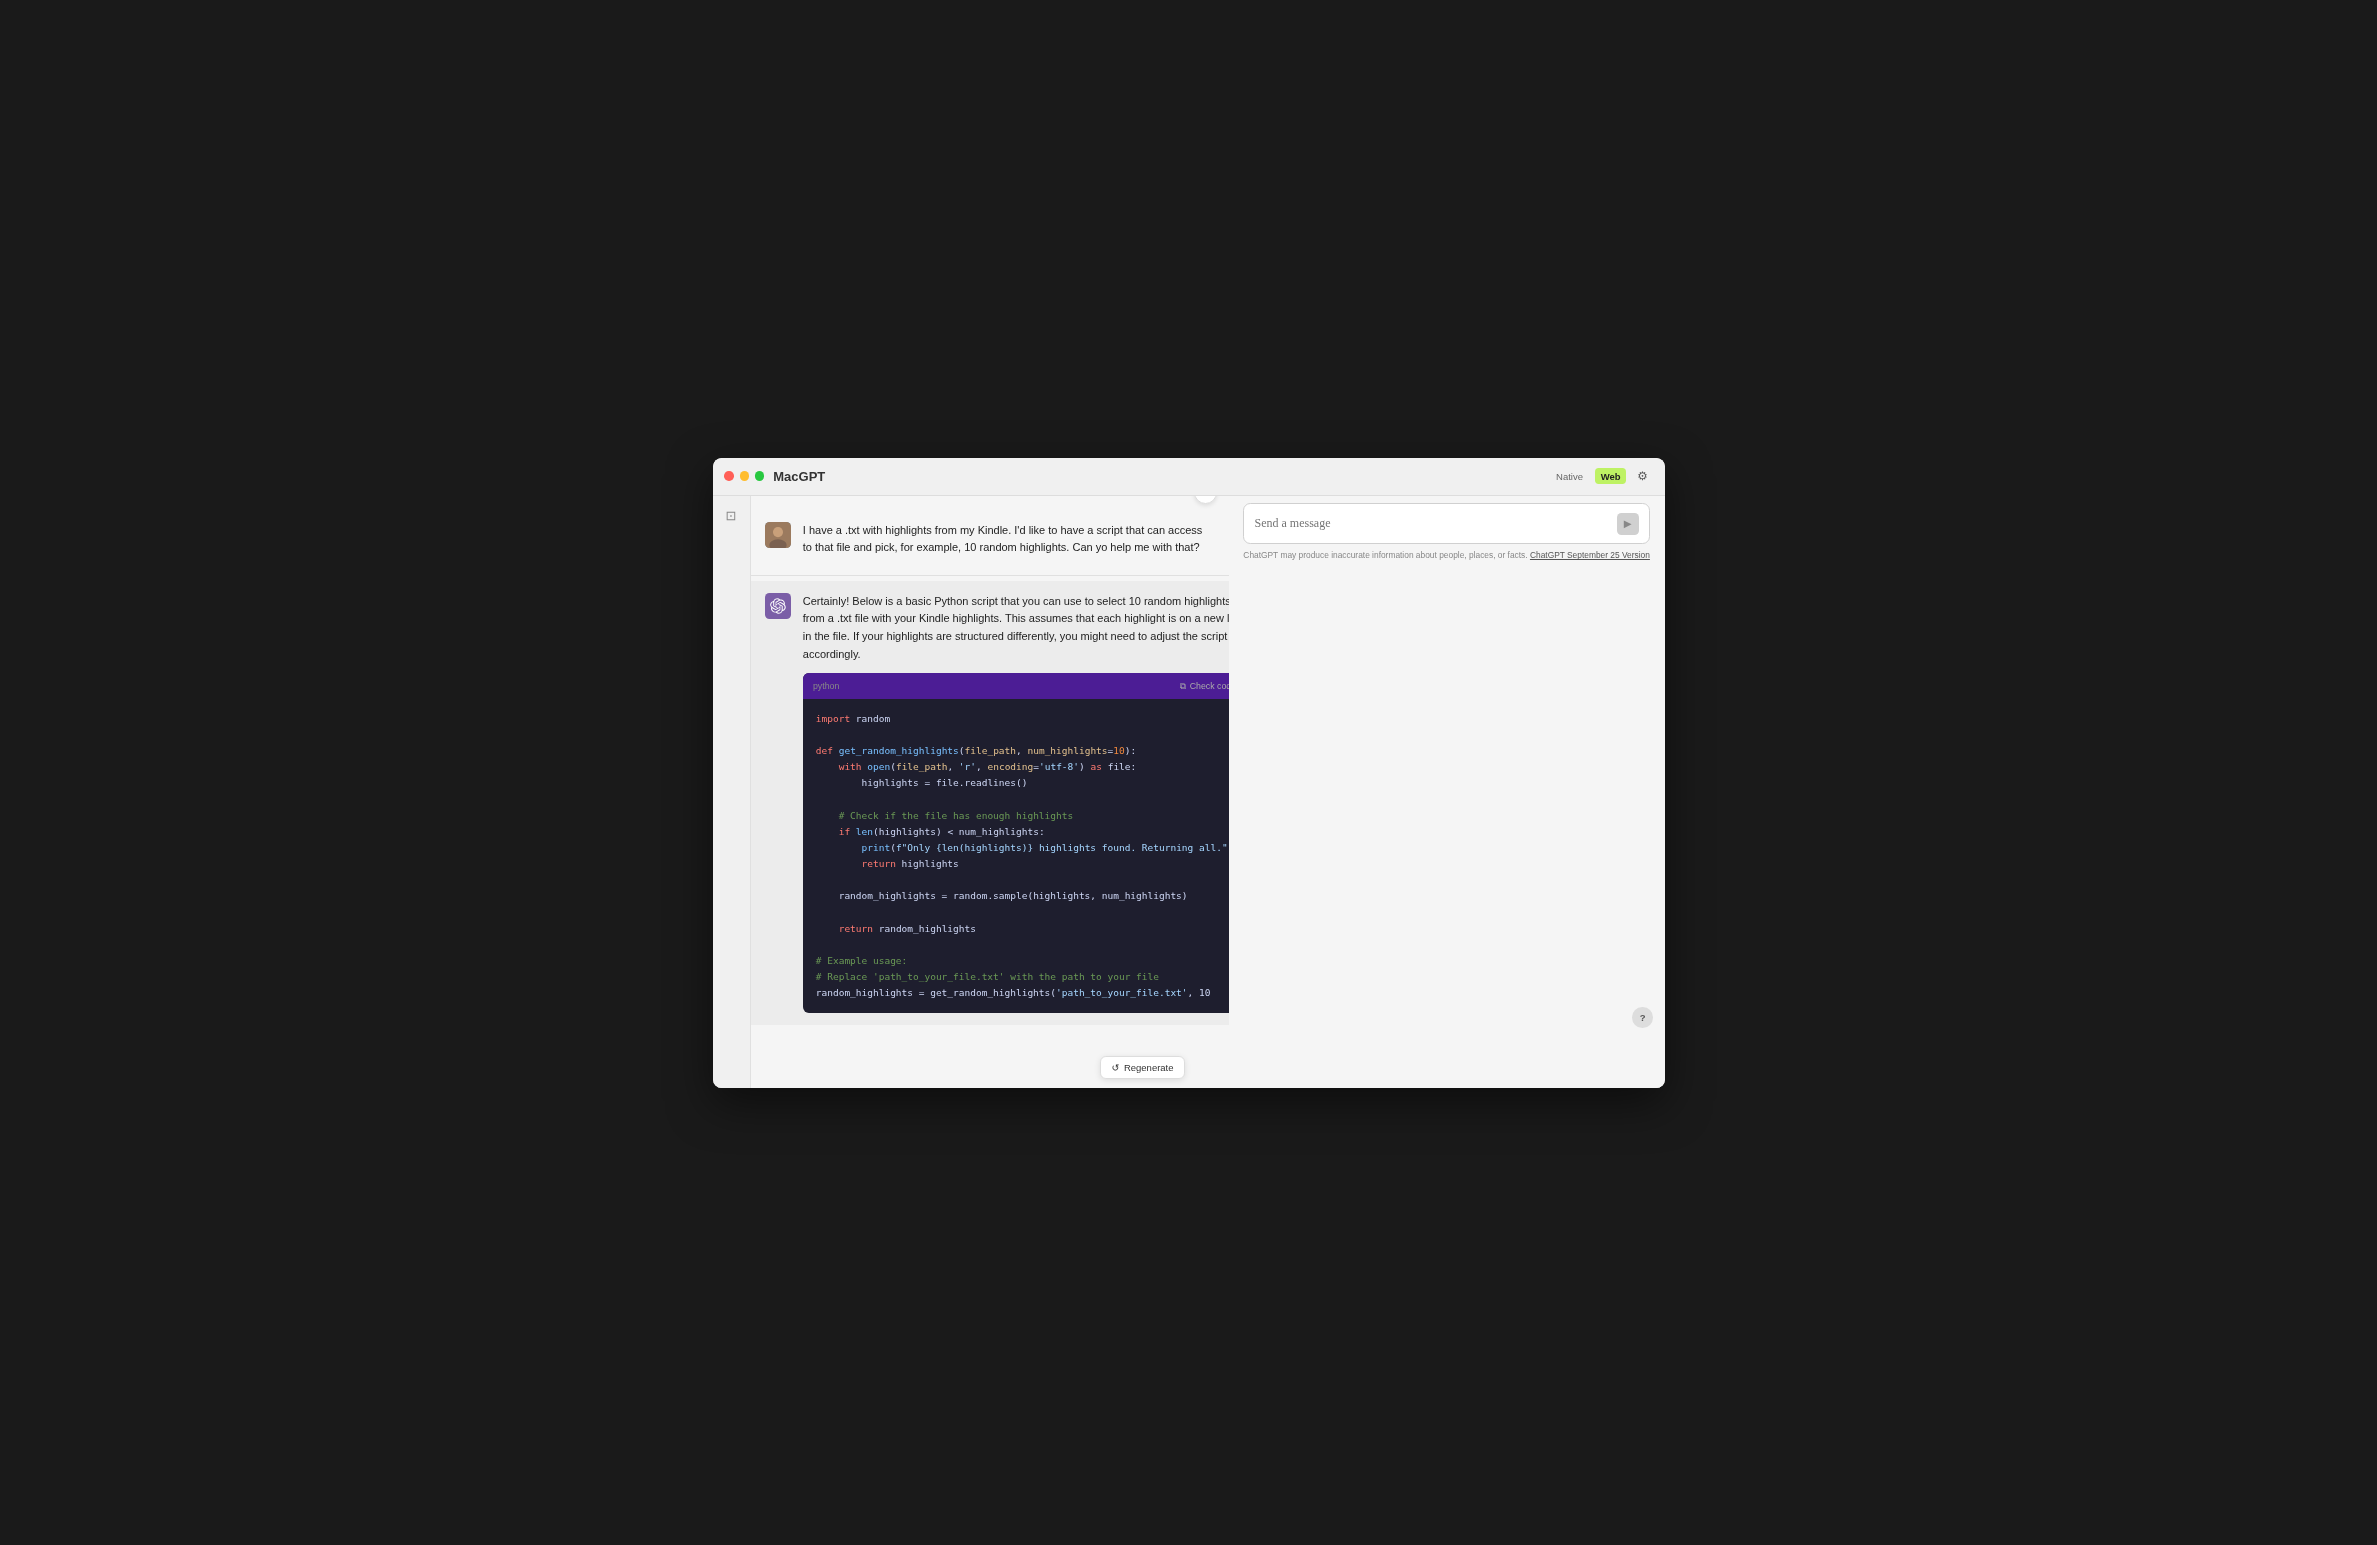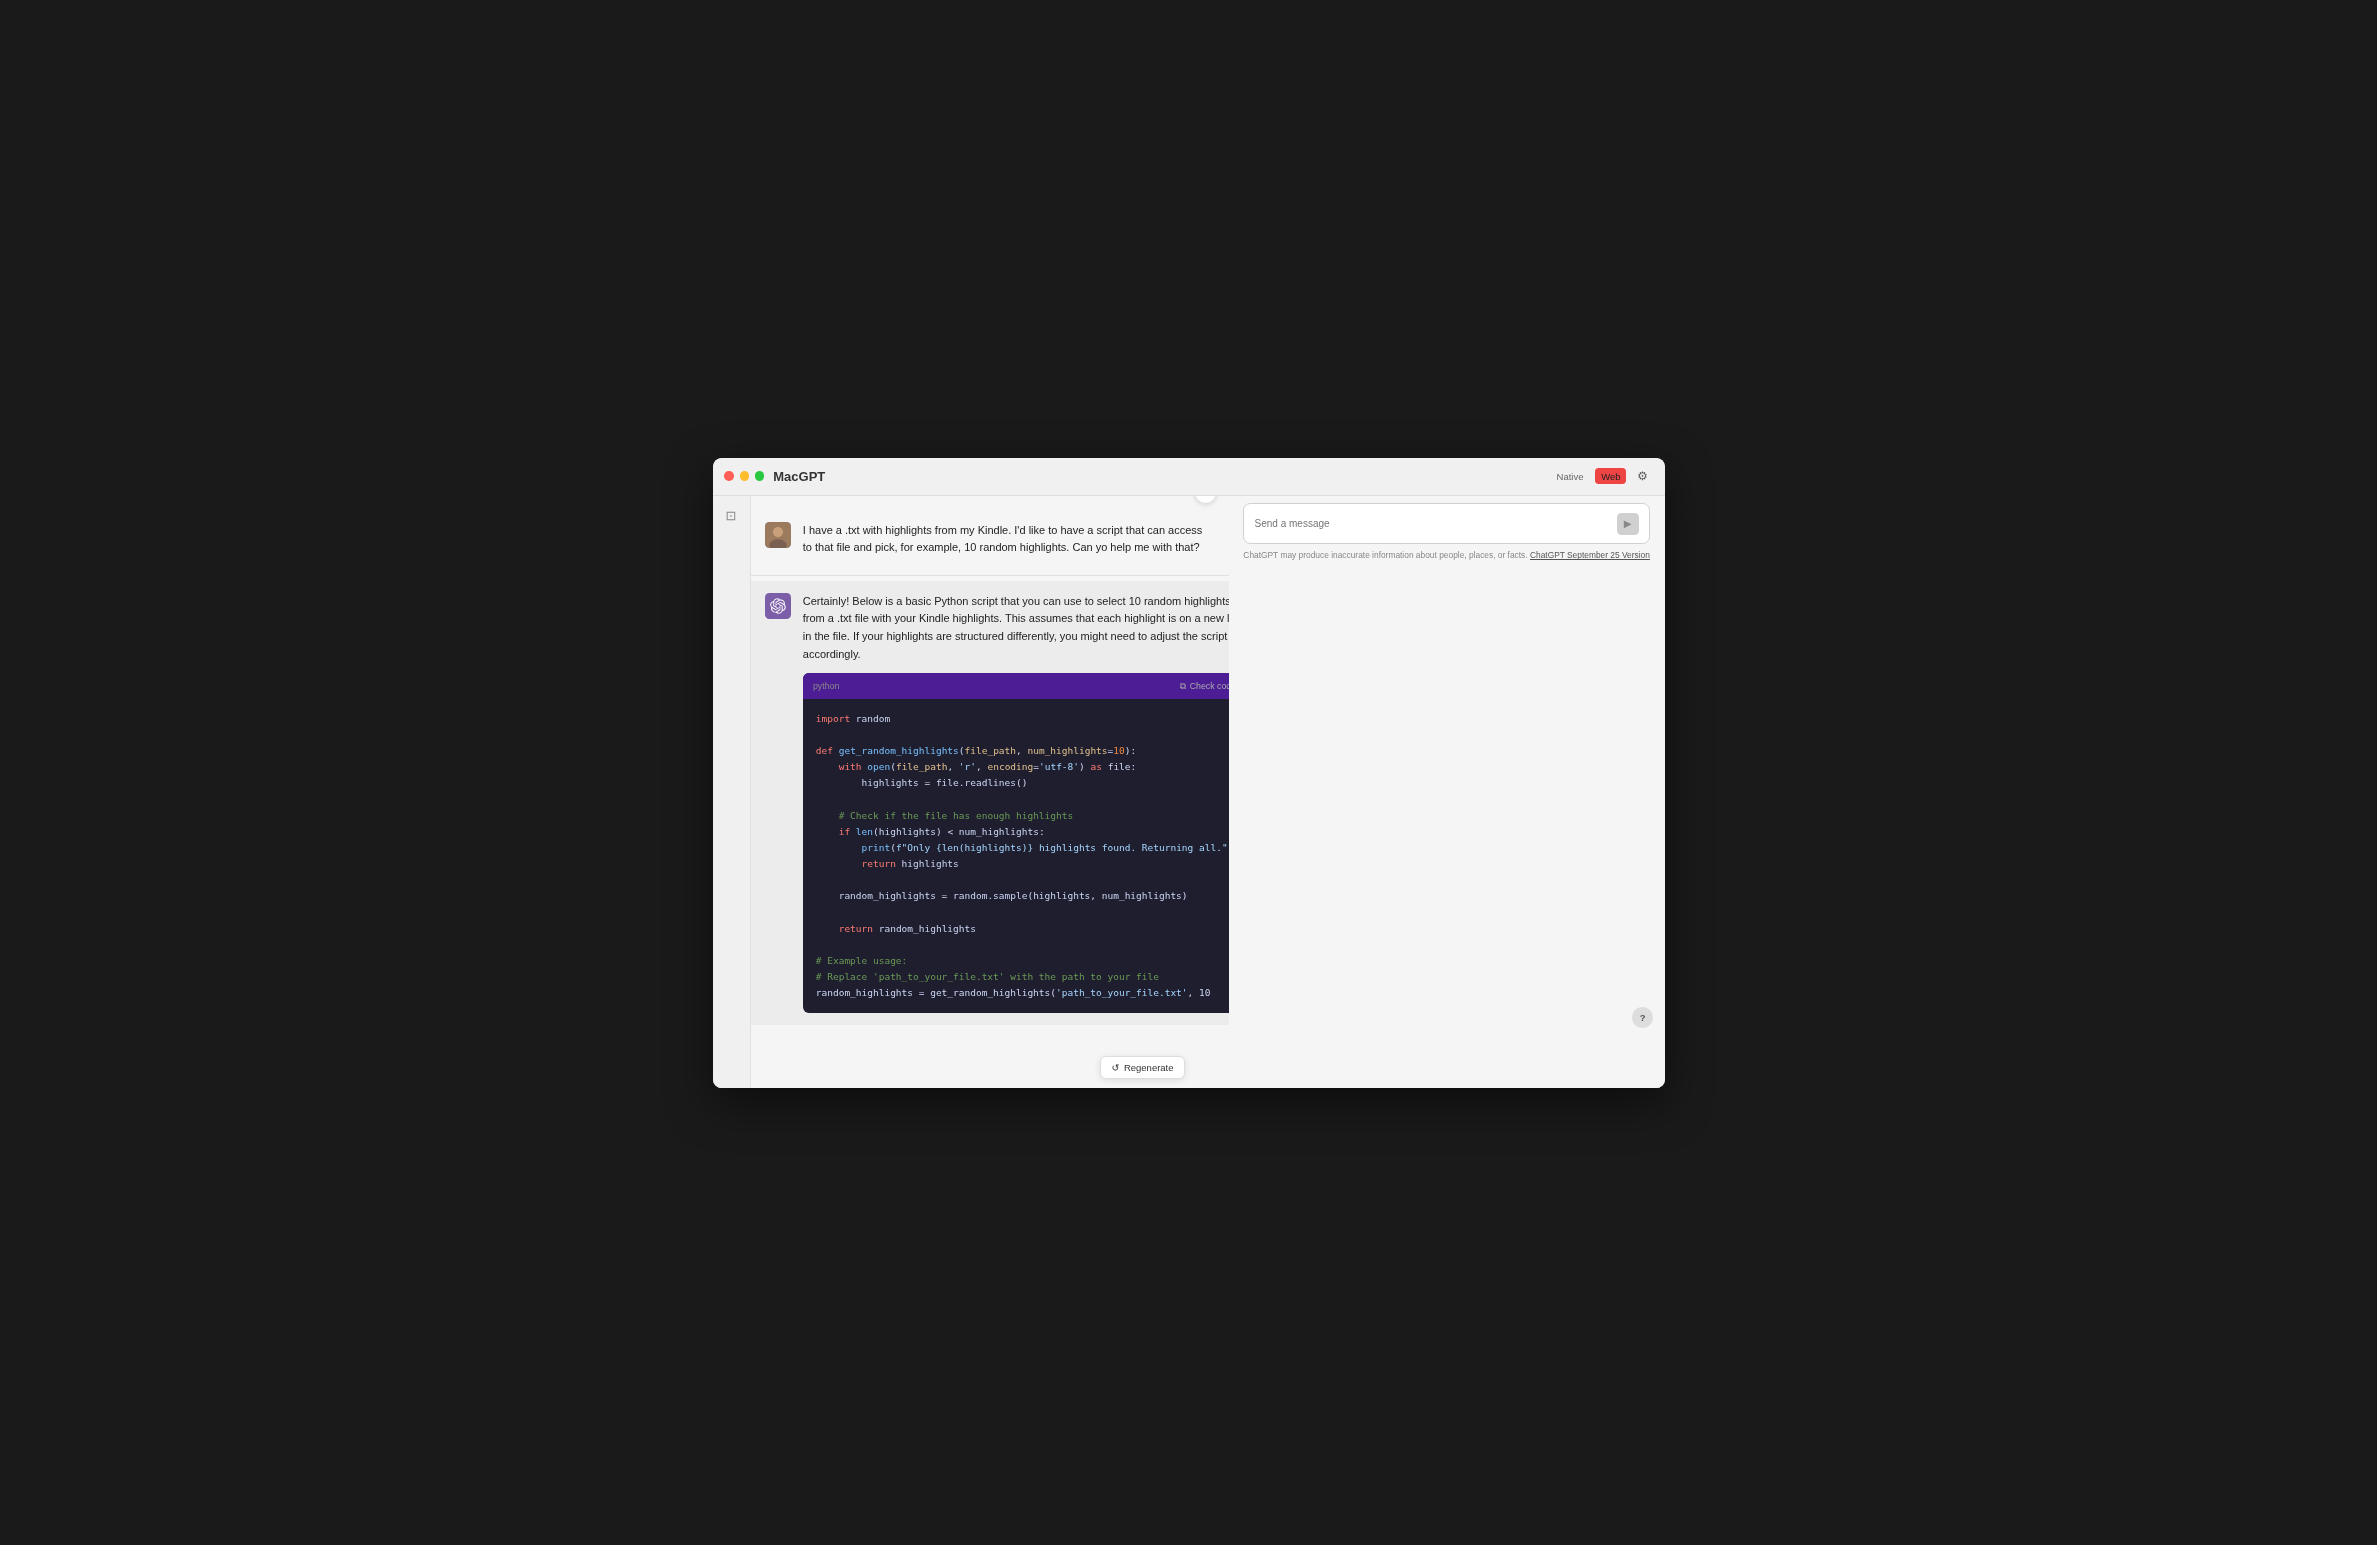--- a/index.html
+++ b/index.html
@@ -70,23 +70,23 @@
       font-size: 9.5px;
       color: #666;
       cursor: pointer;
       padding: 2.2px 5.9px;
       border-radius: 3.7px;
       border: none;
       background: none;
     }
 
     .nav-btn.active {
-      background: #ef4444;
+      background: #bef264;
       color: #222;
-      font-weight: 400;
+      font-weight: 700;
     }
 
     .gear-btn {
       width: 20.5px;
       height: 20.5px;
       border-radius: 4.4px;
       border: none;
       background: none;
       cursor: pointer;
       display: flex;
@@ -255,24 +255,24 @@
       display: flex;
       align-items: center;
       padding: 8.8px 10.2px;
       gap: 7.3px;
     }
 
     .message-input {
       flex: 1;
       border: none;
       outline: none;
-      font-size: 10px;
+      font-size: 12px;
       color: #333;
       background: transparent;
-      font-family: Liberation Sans, sans-serif;
+      font-family: Liberation Serif, serif;
     }
 
     .send-btn {
       width: 22px;
       height: 22px;
       background: #d0d0d0;
       border: none;
       border-radius: 4.4px;
       cursor: pointer;
       display: flex;

